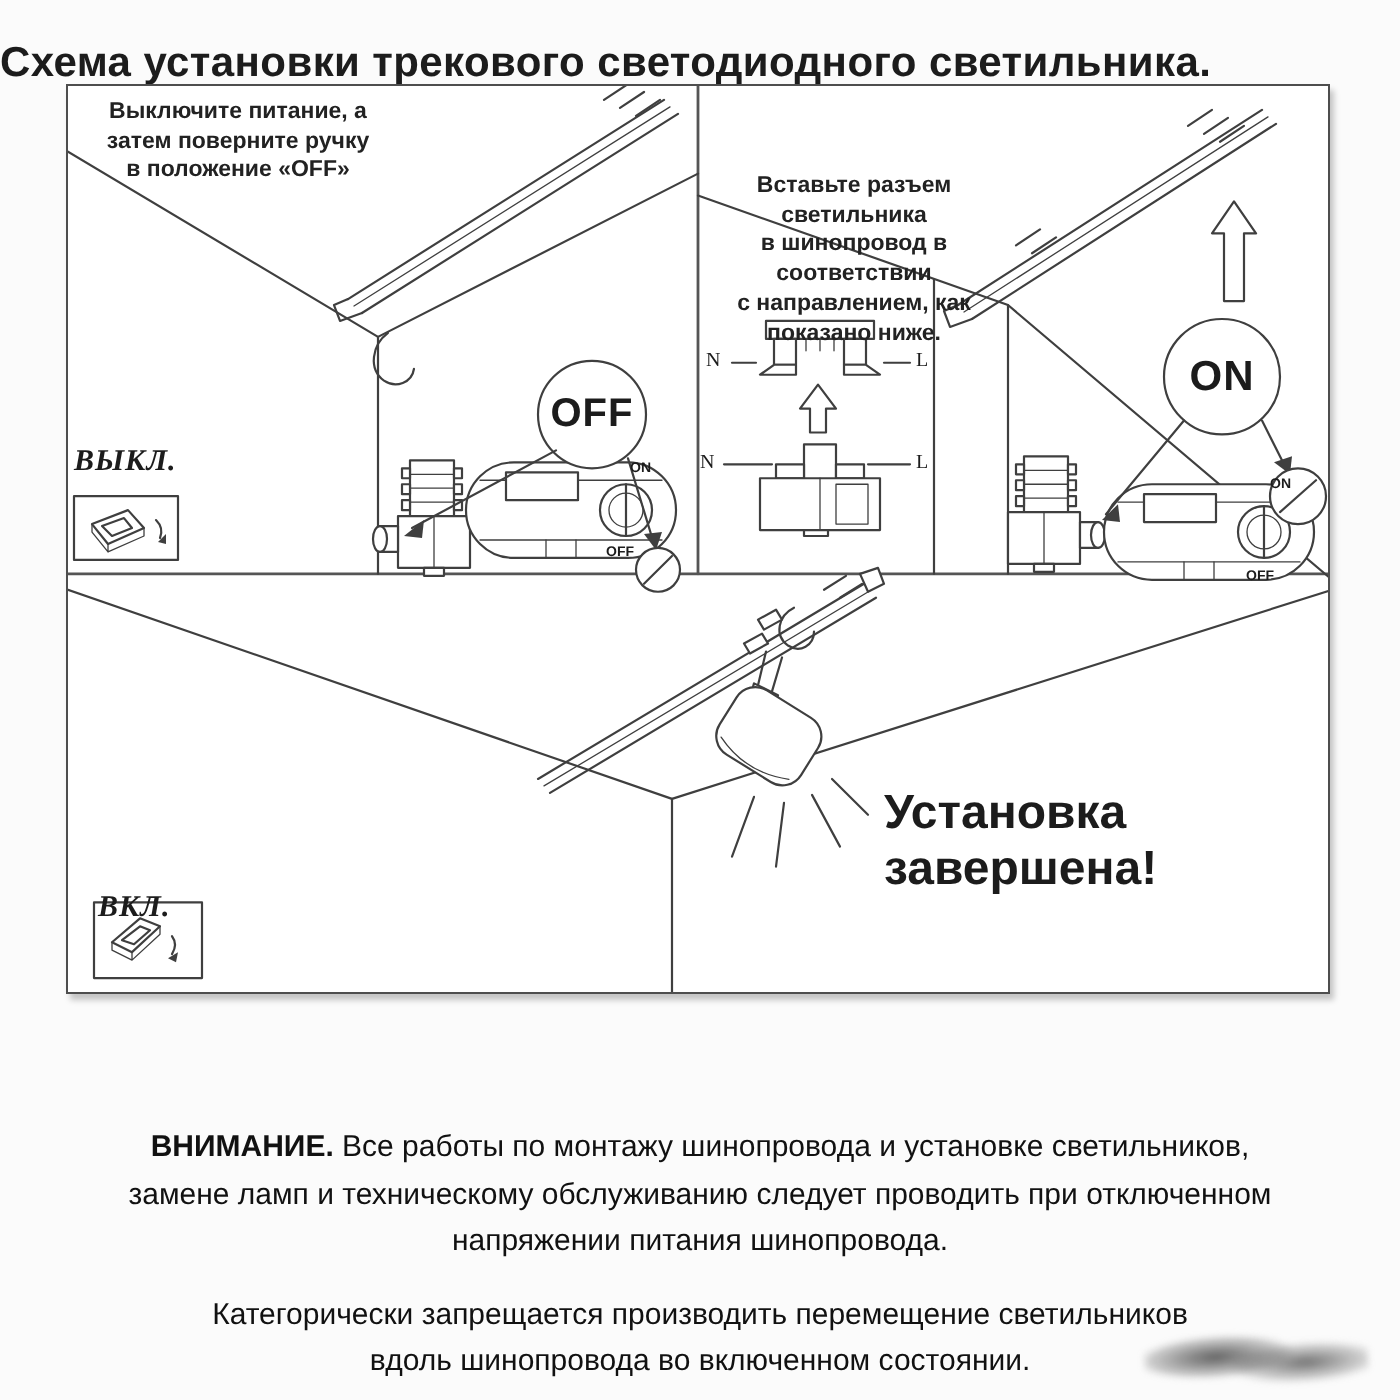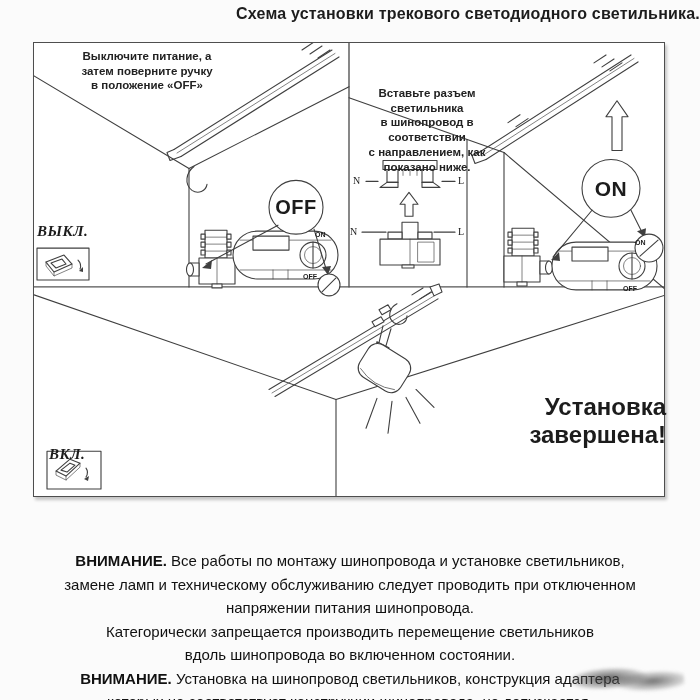--- a/index.html
+++ b/index.html
@@ -3,47 +3,47 @@
 <meta charset="utf-8">
 <style>
   html,body{margin:0;padding:0;}
   body{
     width:700px;height:700px;background:#fafafa;
     font-family:"Liberation Sans",sans-serif;color:#1c1c1c;
     -webkit-font-smoothing:antialiased;
   }
   .page{position:relative;width:700px;height:700px;overflow:hidden;background:#fbfbfb;}
   .title{
-    position:absolute;top:5px;left:0;width:100%;text-align:right;
-    font-size:16px;font-weight:bold;letter-spacing:.2px;
+    position:absolute;top:20px;left:0;width:100%;text-align:left;
+    font-size:21px;font-weight:bold;letter-spacing:.2px;
   }
   .diagram{
     position:absolute;left:33px;top:42px;width:632px;height:455px;
     background:#ffffff;border:1.6px solid #4e4e4e;
     box-shadow:2px 3px 3px rgba(0,0,0,.22);
     box-sizing:border-box;
   }
   .art{position:absolute;left:0;top:0;width:100%;height:100%;}
   .art *{stroke:#3f3f3f;stroke-width:1.1;fill:none;stroke-linejoin:round;stroke-linecap:round;}
   .art .w{fill:#ffffff;}
   .art .f{fill:#3f3f3f;stroke:none;}
   .art .thin{stroke-width:.65;}
   .art .frame{stroke:#555;stroke-width:1.4;}
   .ov{position:absolute;white-space:pre-line;}
   .instr{font-weight:bold;font-size:11.5px;line-height:1.28;text-align:center;color:#222;}
   .switch-label{font-family:"Liberation Serif","DejaVu Serif",serif;font-weight:bold;font-size:15px;letter-spacing:.5px;font-style:italic;}
   .callout-text{font-weight:600;font-size:20px;text-align:center;letter-spacing:.5px;}
-  .done-text{font-weight:bold;font-size:24px;line-height:1.18;text-align:right;}
+  .done-text{font-weight:bold;font-size:24px;line-height:1.18;text-align:left;}
   .nl{font-family:"Liberation Serif","DejaVu Serif",serif;font-size:10px;}
   .tiny{font-size:7px;font-weight:bold;letter-spacing:0;}
   .notes{
     position:absolute;top:549px;left:0;width:700px;
     text-align:center;font-size:15px;line-height:23.5px;color:#111;
   }
-  .notes p{margin:0;}
+  .notes p{margin:13px;}
   .notes span{white-space:pre-line;}
   .smudge{
     position:absolute;left:572px;top:660px;width:112px;height:38px;
     background:
       radial-gradient(ellipse 48% 38% at 32% 45%, rgba(55,55,55,.78), rgba(110,110,110,.35) 60%, transparent 75%),
       radial-gradient(ellipse 45% 35% at 72% 60%, rgba(60,60,60,.7), rgba(120,120,120,.3) 60%, transparent 78%);
     filter:blur(1.5px);
     transform:rotate(-4deg);
   }
 </style>
@@ -218,21 +218,21 @@
       <rect class="w" x="13" y="410" width="54" height="38"></rect>
       <g transform="translate(20,415)">
         <path class="w" d="M2,15 L16,3 L26,7 L12,20 Z"></path>
         <path d="M7,14 L16,7 L21,9 L13,16 Z"></path>
         <path class="thin" d="M12,20 L12,24 L26,11 L26,7 M2,15 L2,19 L12,24"></path>
         <path d="M32,12 q3,4 0,9"></path>
         <polygon class="f" points="30,23 35,20 34,25"></polygon>
       </g>
     </svg>
 
-    <div class="ov instr" style="left:15px;top:6px;width:140px;margin-left:28px;">Выключите питание, а
+    <div class="ov instr" style="left:15px;top:6px;width:140px;">Выключите питание, а
 затем поверните ручку
 в положение «OFF»</div>
     <div class="ov instr" style="left:318px;top:3px;width:150px;margin-top:40px;">Вставьте разъем светильника
 в шинопровод в соответствии
 с направлением, как
 показано ниже.</div>
 
     <div class="ov callout-text" style="left:235px;top:153px;width:54px;">OFF</div>
     <div class="ov callout-text" style="left:549px;top:134px;width:56px;font-size:21px;">ON</div>
 

